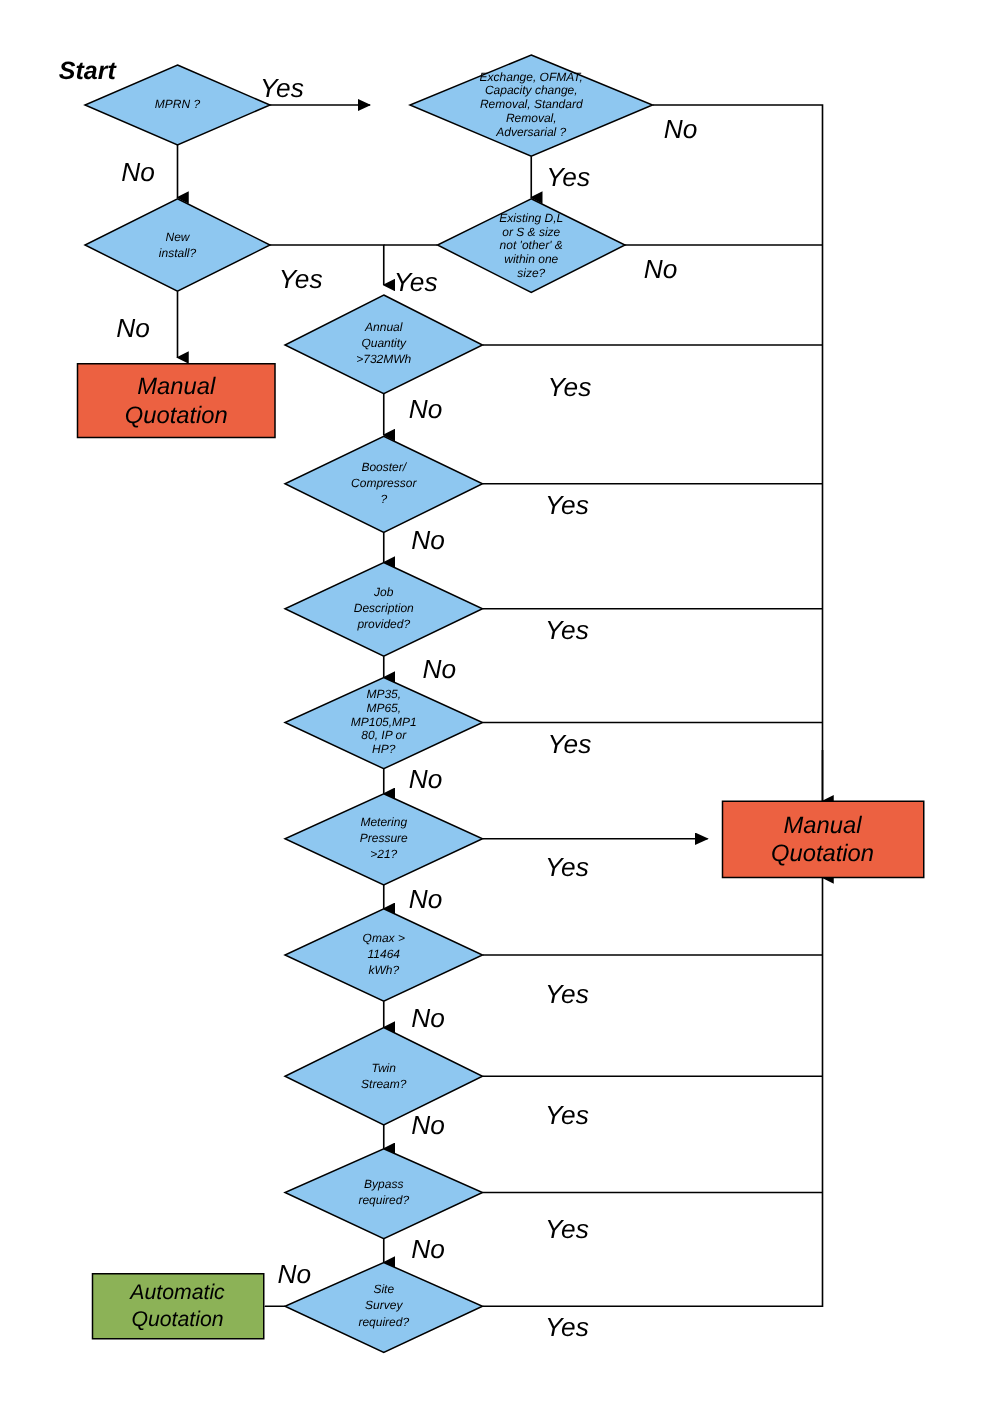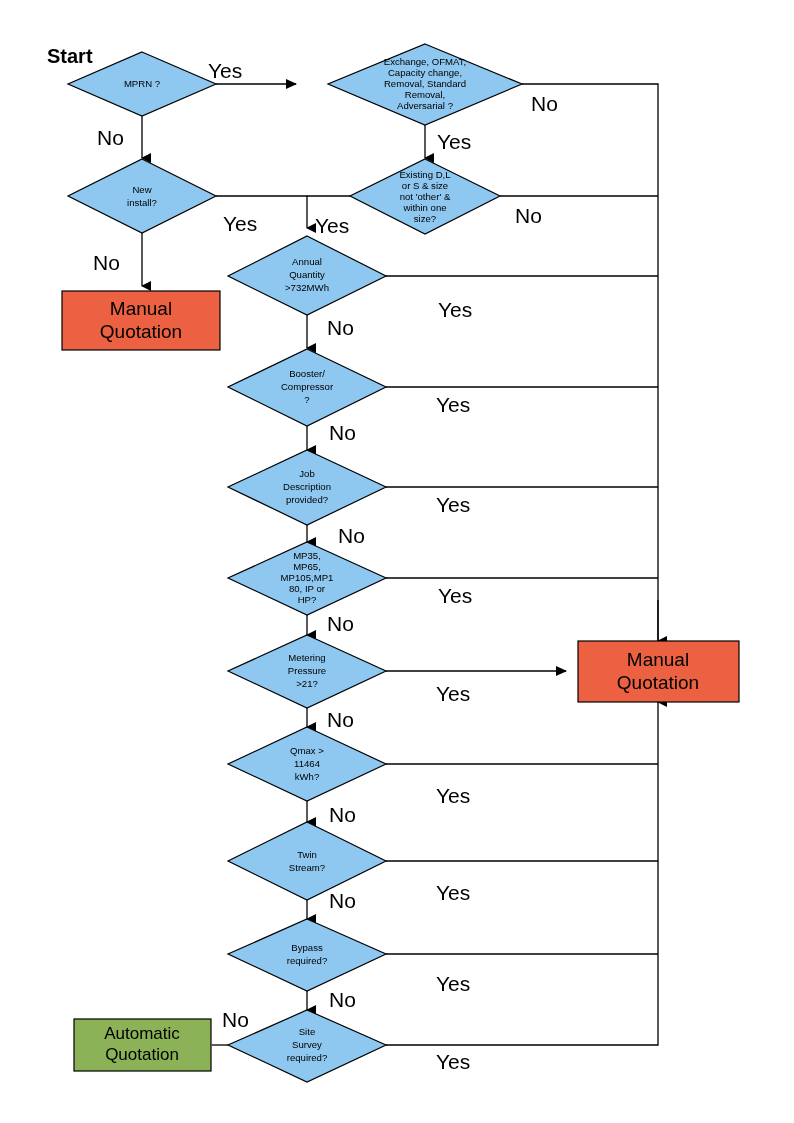--- a/index.html
+++ b/index.html
@@ -10,20 +10,21 @@
   body {
     width: 794px;
     height: 1123px;
     font-family: "Liberation Sans", sans-serif;
     overflow: hidden;
   }
   #chart-root {
     position: relative;
     width: 794px;
     height: 1123px;
+    font-style: italic;
   }
   svg#flowchart {
     display: block;
     width: 794px;
     height: 1123px;
   }
   .node-shape {
     stroke: #000000;
     stroke-width: 1.2;
   }

